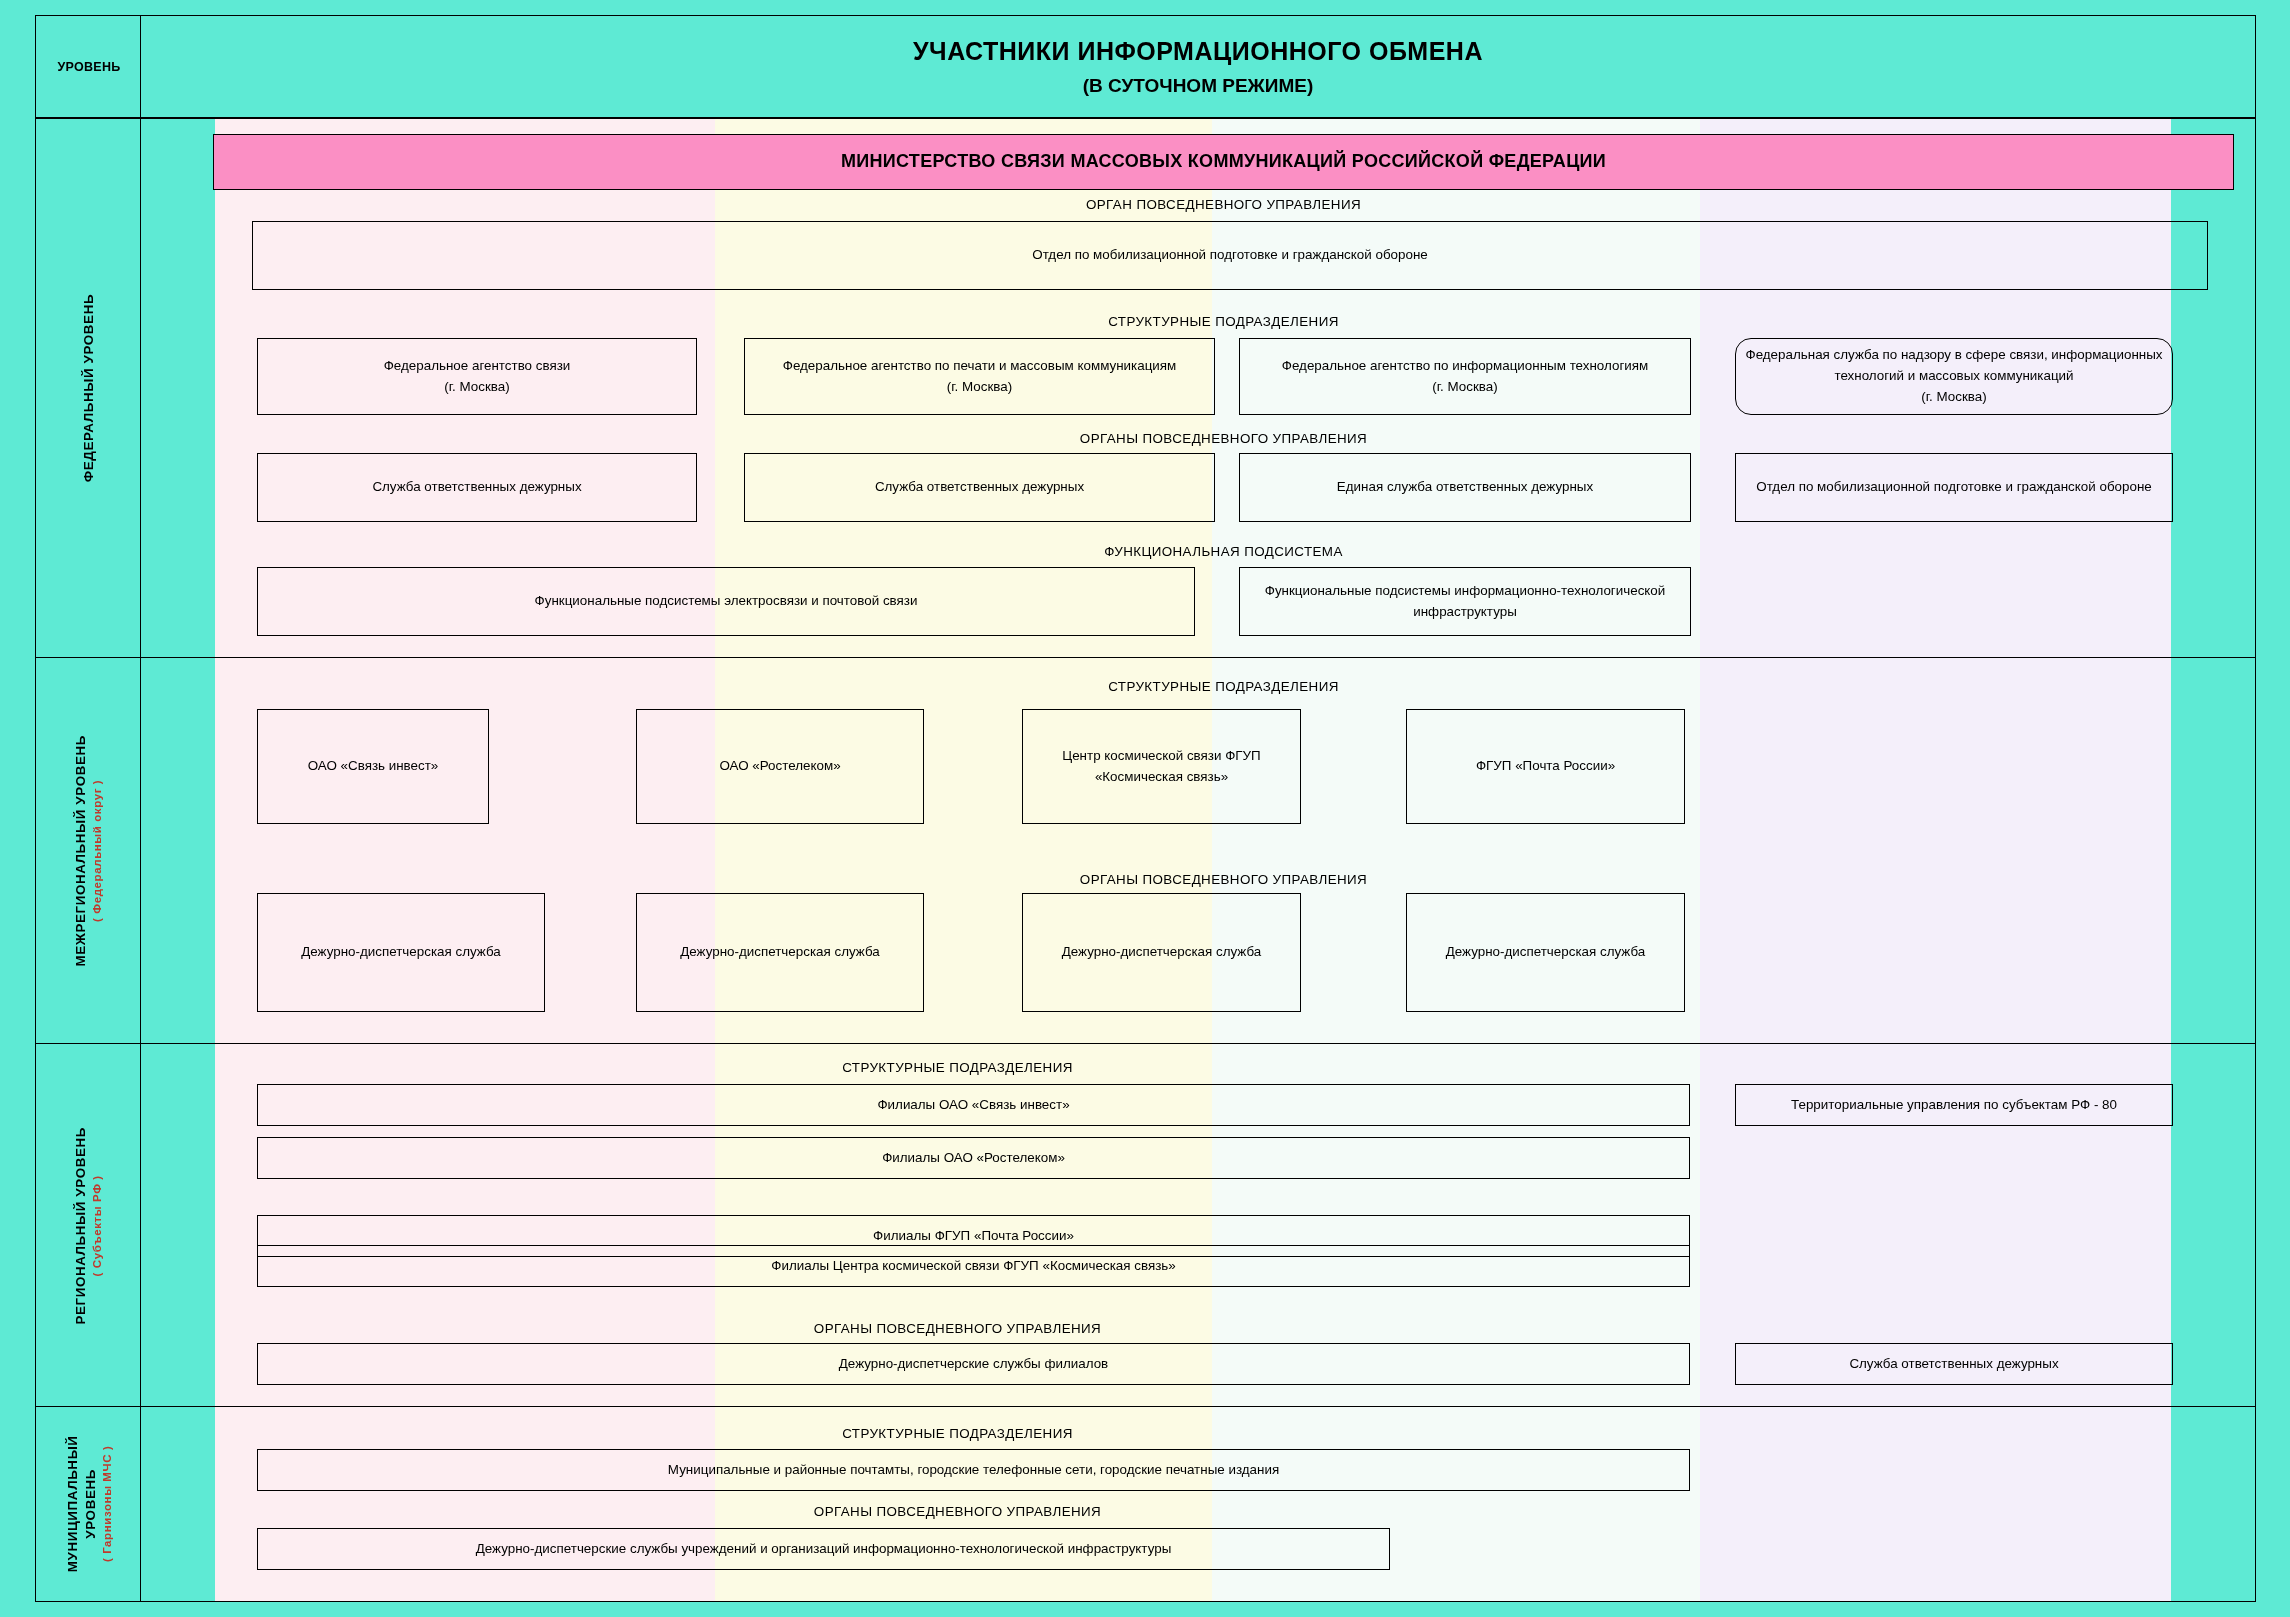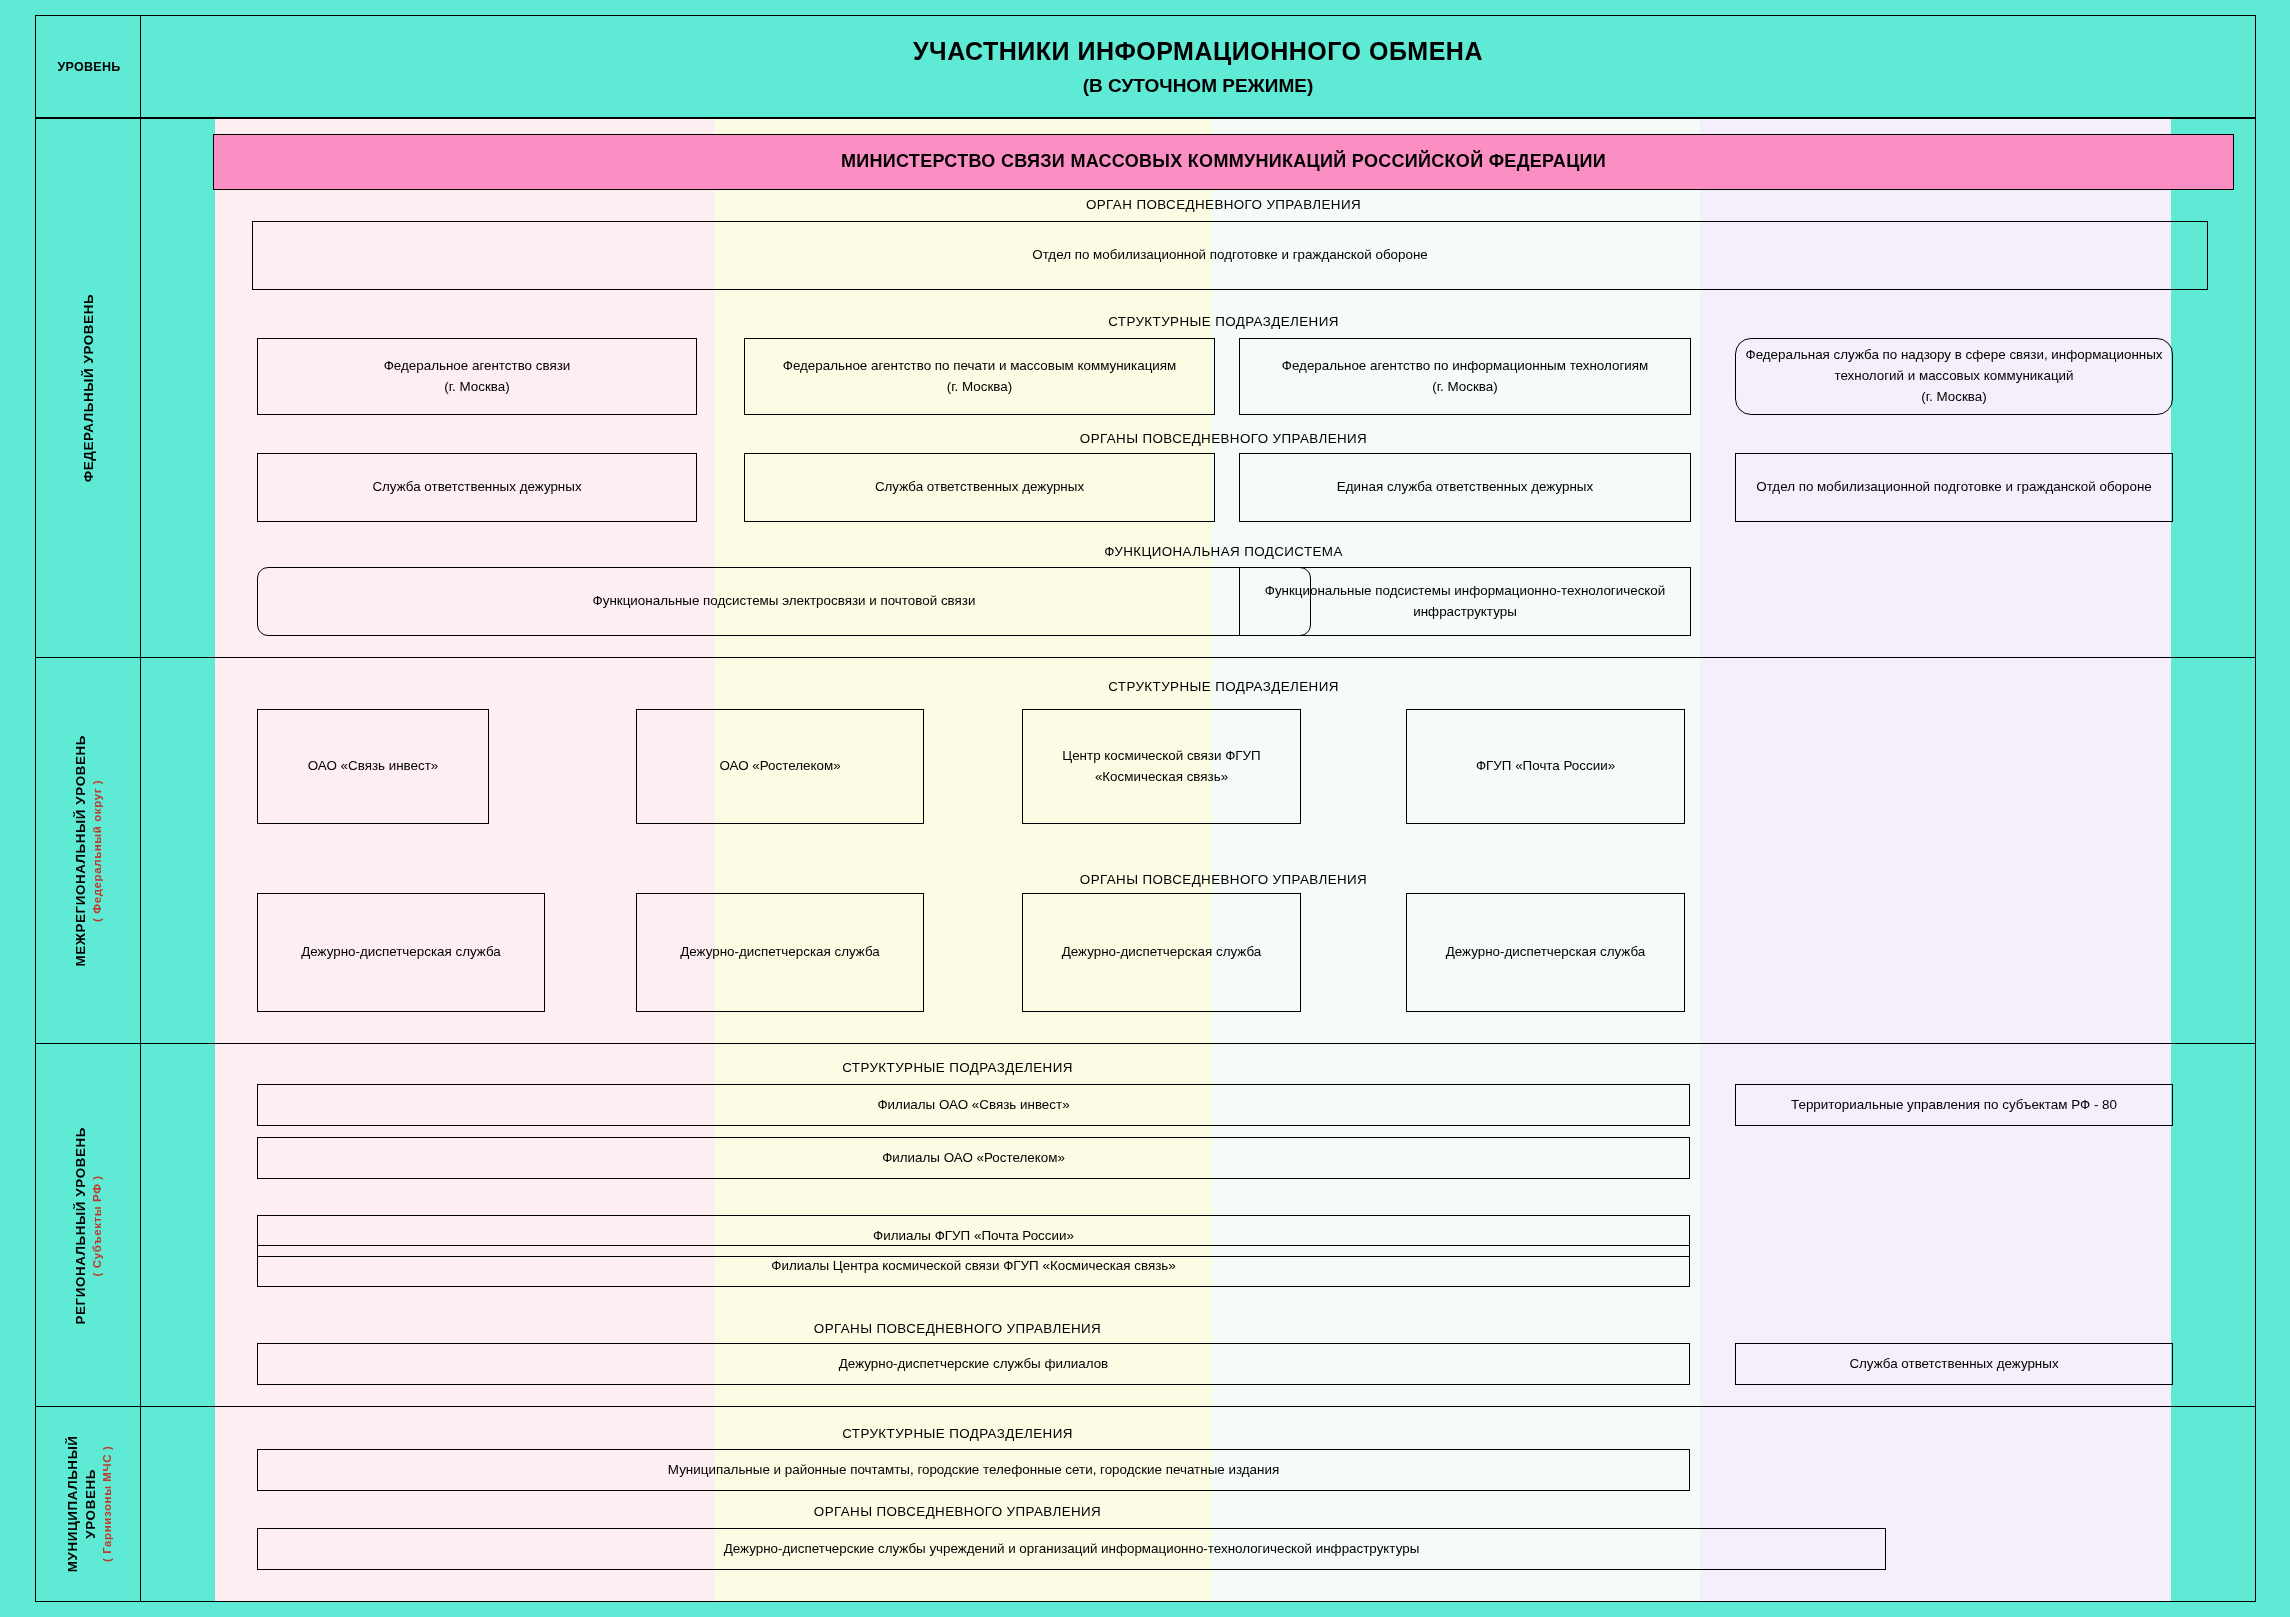--- a/index.html
+++ b/index.html
@@ -173,21 +173,21 @@
 
   <div class="cap" style="left:213px; top:431px; width:2021px;">ОРГАНЫ ПОВСЕДНЕВНОГО УПРАВЛЕНИЯ</div>
 
   <div class="box" style="left:257px; top:453px; width:440px; height:69px;">Служба ответственных дежурных</div>
   <div class="box" style="left:744px; top:453px; width:471px; height:69px;">Служба ответственных дежурных</div>
   <div class="box" style="left:1239px; top:453px; width:452px; height:69px;">Единая служба ответственных дежурных</div>
   <div class="box" style="left:1735px; top:453px; width:438px; height:69px;">Отдел по мобилизационной подготовке и гражданской обороне</div>
 
   <div class="cap" style="left:213px; top:544px; width:2021px;">ФУНКЦИОНАЛЬНАЯ ПОДСИСТЕМА</div>
 
-  <div class="box" style="left:257px; top:567px; width:1054px; height:69px;border-radius:11px;">Функциональные подсистемы электросвязи и почтовой связи</div>
+  <div class="box" style="left:257px; top:567px; width:938px; height:69px;">Функциональные подсистемы электросвязи и почтовой связи</div>
   <div class="box" style="left:1239px; top:567px; width:452px; height:69px;">Функциональные подсистемы информационно-технологической инфраструктуры</div>
 
   <div class="lvl-sep" style="top:657px;"></div>
 
   <div class="lvl-label" style="top:659px; height:384px;">
     <div class="lvl-rot">
       <span>МЕЖРЕГИОНАЛЬНЫЙ УРОВЕНЬ</span>
       <span class="sub">( Федеральный округ )</span>
     </div>
   </div>
@@ -237,16 +237,16 @@
       <span class="sub">( Гарнизоны МЧС )</span>
     </div>
   </div>
 
   <div class="cap" style="left:213px; top:1426px; width:1489px;">СТРУКТУРНЫЕ ПОДРАЗДЕЛЕНИЯ</div>
 
   <div class="box" style="left:257px; top:1449px; width:1433px; height:42px;">Муниципальные и районные почтамты, городские телефонные сети, городские печатные издания</div>
 
   <div class="cap" style="left:213px; top:1504px; width:1489px;">ОРГАНЫ ПОВСЕДНЕВНОГО УПРАВЛЕНИЯ</div>
 
-  <div class="box" style="left:257px; top:1528px; width:1629px; height:42px;">Дежурно-диспетчерские службы учреждений и организаций информационно-технологической инфраструктуры</div>
+  <div class="box" style="left:257px; top:1528px; width:1133px; height:42px;">Дежурно-диспетчерские службы учреждений и организаций информационно-технологической инфраструктуры</div>
 
 </div>
 
 
 </body></html>

